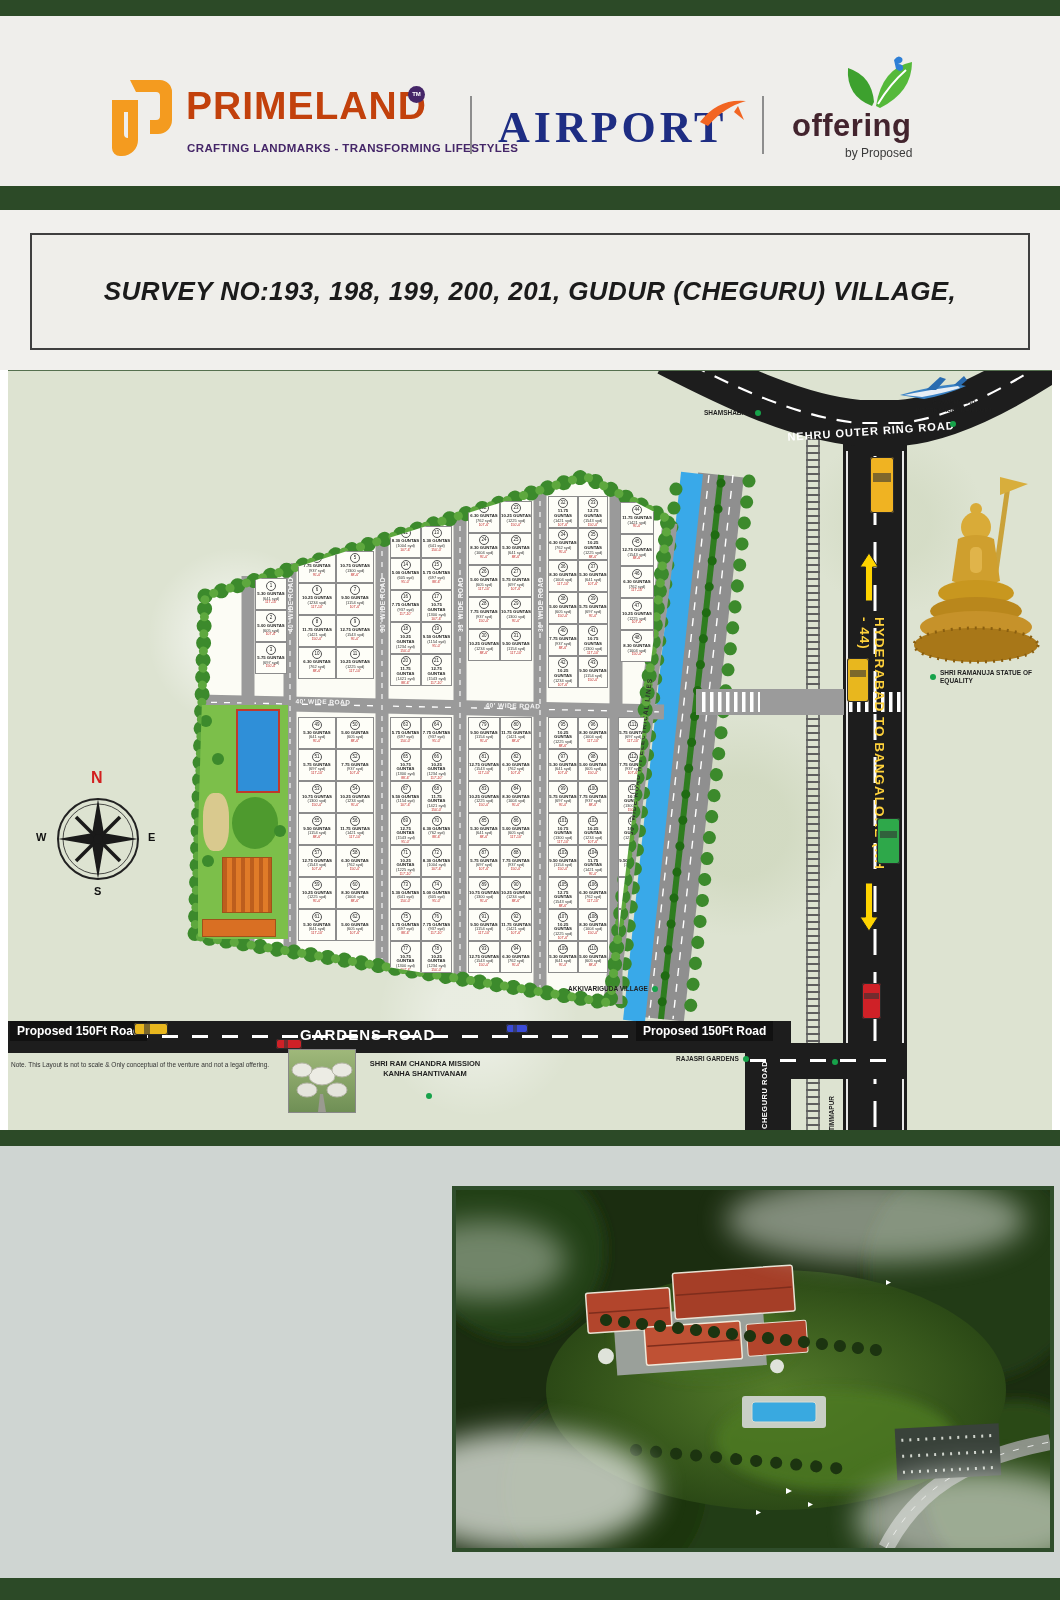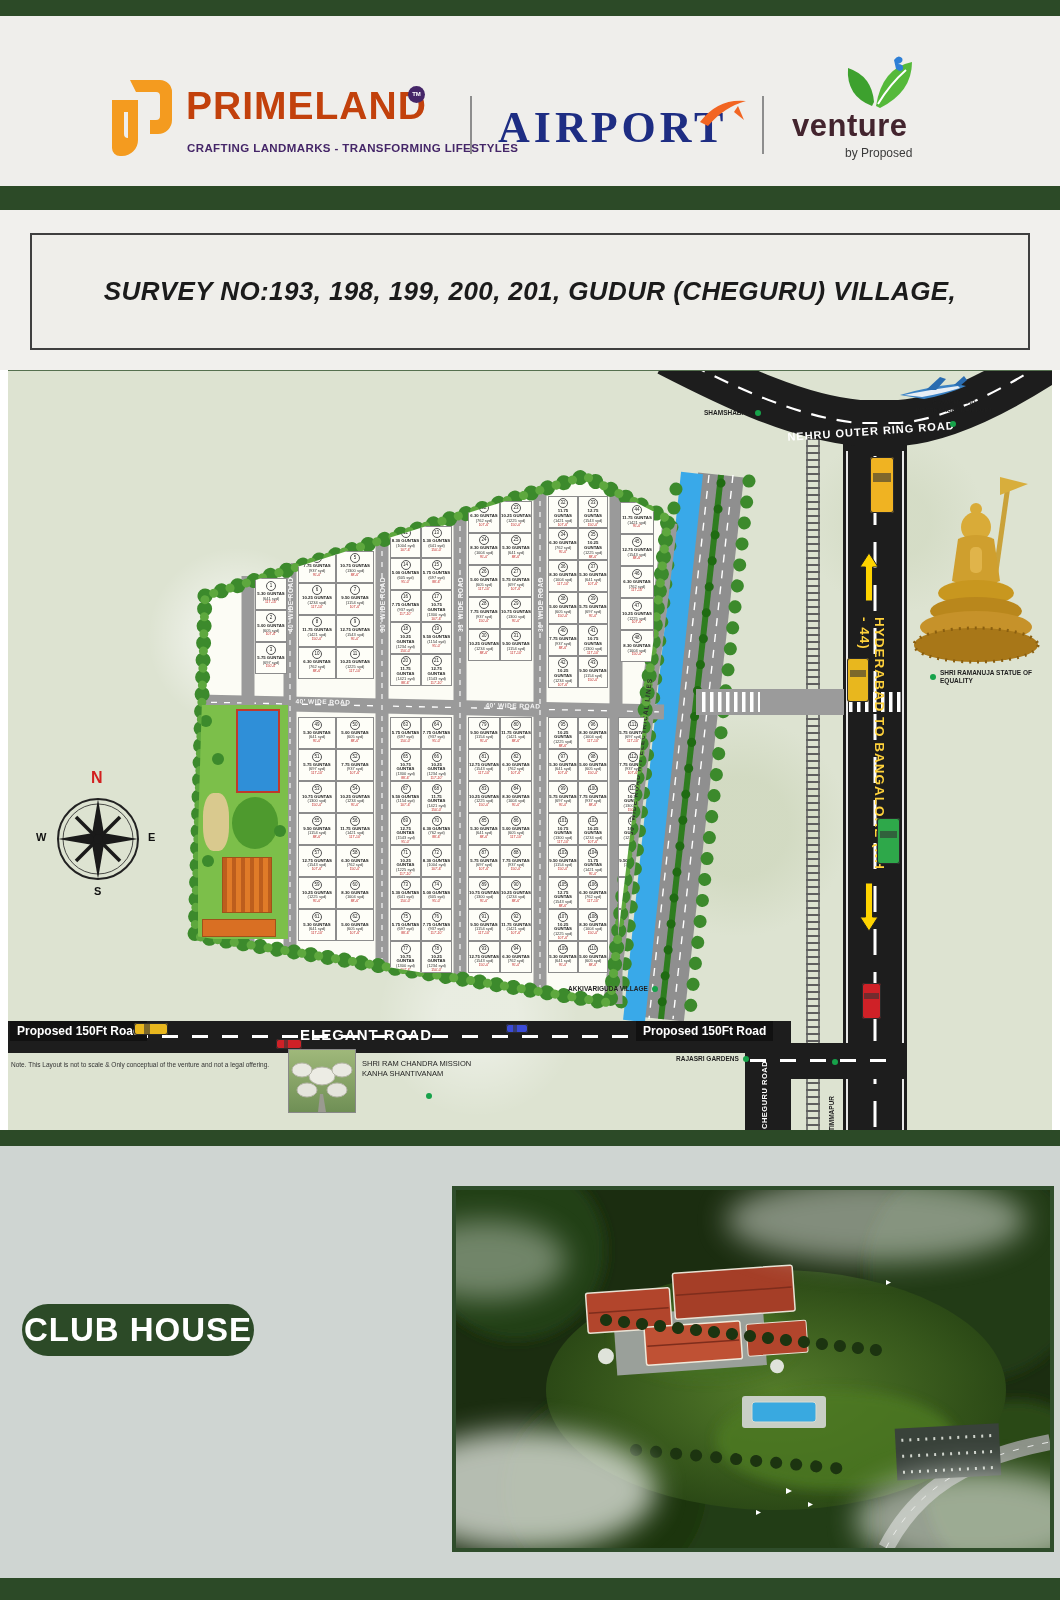--- a/index.html
+++ b/index.html
@@ -100,22 +100,22 @@
 
   
   .cmp{position:absolute;font-weight:bold;color:#111;}
 
   
   .sm{font-size:6.5px;line-height:1.25;}
   .statue-lbl{left:922px;top:298px;width:104px;}
   .mission{position:absolute;left:280px;top:678px;width:210px;height:70px;}
   .mission .ph{position:absolute;left:0;top:0;width:66px;height:62px;border:1px solid #888;
                background:linear-gradient(#9fb87a,#6f8f55);}
-  .mission .txt{position:absolute;left:74px;top:10px;width:126px;text-align:left;
-                font-size:7.5px;font-weight:normal;color:#1f1f1f;line-height:1.3;}
+  .mission .txt{position:absolute;left:74px;top:10px;width:126px;text-align:center;
+                font-size:7.5px;font-weight:bold;color:#1f1f1f;line-height:1.3;}
   .mission .gdot{position:absolute;left:134px;top:44px;}
 
   
   .bottom-sec{position:absolute;left:0;top:1146px;width:1060px;height:432px;background:#cfd5d2;}
   .club-pill{position:absolute;left:22px;top:158px;width:232px;height:52px;border-radius:26px;
              background:#2c4a27;color:#fff;font-size:33px;font-weight:bold;letter-spacing:1px;
              display:flex;align-items:center;justify-content:center;}
   .render{position:absolute;left:452px;top:40px;width:594px;height:358px;border:4px solid #2f4d2b;
           box-sizing:content-box;overflow:hidden;background:#1b2d10;}
 </style>
@@ -144,21 +144,21 @@
     </svg>
 
     <div class="hdiv d2"></div>
 
     <svg class="rv-leaf" width="100" height="52" viewBox="0 0 100 52">
       <path d="M44,50 Q18,40 20,12 Q44,20 46,46 Z" fill="#3da12e"></path>
       <path d="M48,50 Q54,12 84,6 Q84,36 52,52 Z" fill="#55b93a"></path>
       <path d="M50,48 Q62,28 78,14" stroke="#fff" stroke-width="2" fill="none"></path>
       <path d="M66,4 q4,-6 8,-2 q2,4 -4,6 q6,0 5,5 q-2,4 -7,0 Z" fill="#2e7fd6"></path>
     </svg>
-    <div class="rv-name">venture</div>
+    <div class="rv-name">offering</div>
     <div class="rv-by">by Proposed</div>
   </div>
 
   <div class="bar b2"></div>
 
   <div class="survey-sec">
     <div class="survey-box">
       <div>SURVEY NO:193, 198, 199, 200, 201, GUDUR (CHEGURU) VILLAGE,</div>
     </div>
   </div>
@@ -276,21 +276,21 @@
 
     <div class="mlabel lbl-orr">NEHRU OUTER RING ROAD</div>
     <div class="lbl-nh44">HYDERABAD TO BANGALORE  (NH - 44)</div>
     <svg class="yarrow" style="top:182px;" width="18" height="48" viewBox="0 0 18 48">
       <path d="M9,0 L18,14 H12.5 V48 H5.5 V14 H0 Z" fill="#ffd400" stroke="#222" stroke-width="1"></path>
     </svg>
     <svg class="yarrow" style="top:512px;transform:rotate(180deg);" width="18" height="48" viewBox="0 0 18 48">
       <path d="M9,0 L18,14 H12.5 V48 H5.5 V14 H0 Z" fill="#ffd400" stroke="#222" stroke-width="1"></path>
     </svg>
     <div class="mlabel lbl-prop" style="position:absolute;left:2px;top:650px;">Proposed 150Ft Road</div>
-    <div class="mlabel lbl-mallapur" style="position:absolute;">ELEGANT ROAD</div>
+    <div class="mlabel lbl-mallapur" style="position:absolute;">GARDENS ROAD</div>
     <div class="mlabel lbl-prop" style="position:absolute;left:628px;top:650px;">Proposed 150Ft Road</div>
     <div class="lbl-cheguru">CHEGURU ROAD</div>
     <div class="hroadlbl" style="left:250px;top:327px;">40' WIDE ROAD</div>
     <div class="hroadlbl" style="left:440px;top:331px;">40' WIDE ROAD</div>
     <div class="vroadlbl" style="left:242px;top:230px;">40' WIDE ROAD</div>
     <div class="vroadlbl" style="left:334px;top:230px;">30' WIDE ROAD</div>
     <div class="vroadlbl" style="left:412px;top:230px;">33' WIDE ROAD</div>
     <div class="vroadlbl" style="left:492px;top:230px;">30' WIDE ROAD</div>
     <div class="lbl-ht">30' WIDE ROAD  H.T ELECTRICAL LINES</div>
 
@@ -1070,21 +1070,20 @@
     <div class="car v" style="left:869px;top:447px;width:23px;height:46px;background:#2ea84a;"></div>
     <div class="car v" style="left:854px;top:612px;width:19px;height:36px;background:#cf2127;"></div>
     <div class="car h" style="left:126px;top:652px;width:34px;height:12px;background:#e8b71e;"></div>
     <div class="car h" style="left:268px;top:668px;width:26px;height:10px;background:#cf2127;"></div>
     <div class="car h" style="left:498px;top:653px;width:22px;height:9px;background:#3b4bd8;"></div>
   </div>
 
   <div class="bar b3"></div>
 
   <div class="bottom-sec">
-    <div class="club-pill">CLUB HOUSE</div>
     <div class="render">
       <svg width="594" height="358" viewBox="0 0 594 358">
         <defs>
           <filter id="b1" x="-50%" y="-50%" width="200%" height="200%">
               <feGaussianBlur stdDeviation="6"></feGaussianBlur>
             </filter>
           <filter id="b2" x="-50%" y="-50%" width="200%" height="200%">
               <feGaussianBlur stdDeviation="14"></feGaussianBlur>
             </filter>
           <radialGradient id="lawn">

